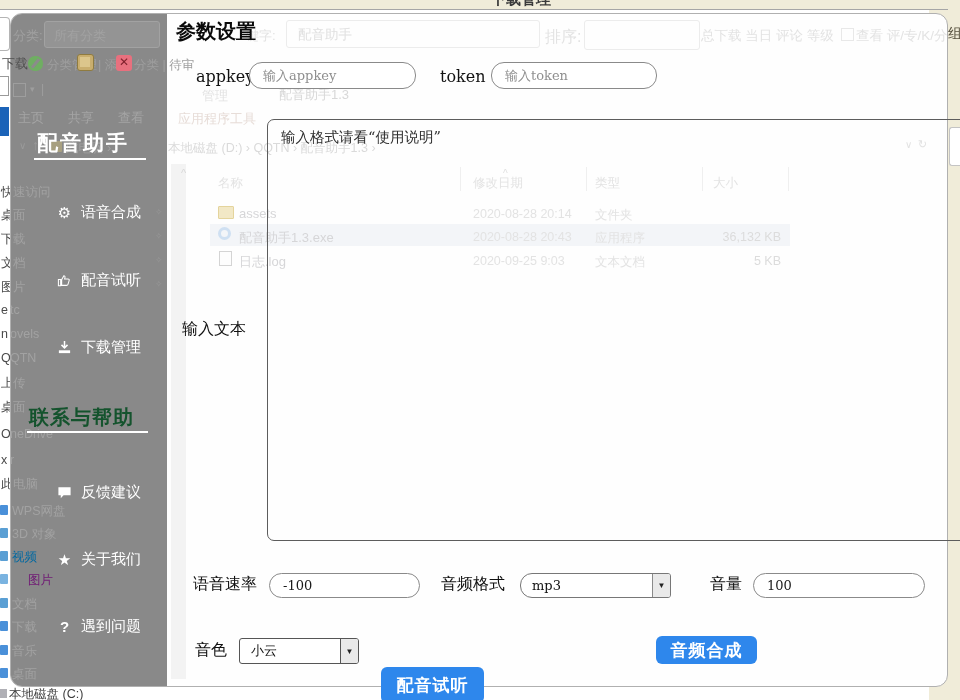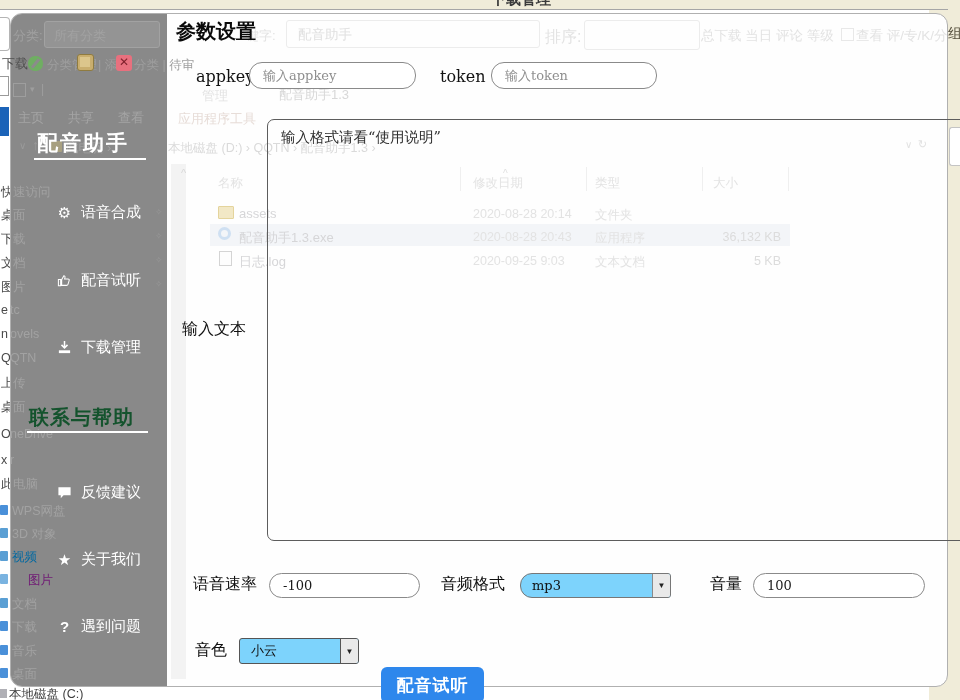--- a/index.html
+++ b/index.html
@@ -17,21 +17,21 @@
   .app-window{left:10px;top:13px;width:938px;height:674px;border:1px solid #b0b0b0;
               border-radius:12px;background:#fefefe;box-sizing:border-box;overflow:hidden;}
   .app-sidebar{position:absolute;left:0;top:0;width:156px;height:100%;background:#898989;}
   
   .ft{font-size:12.5px;white-space:nowrap;}
   .gz{color:#a0a0a0;}   
   .wz{color:#e3e3e3;}   
   .pill{border:1px solid #8a8a8a;border-radius:13px;background:#fff;box-sizing:border-box;}
   .pill .ph{color:#8f8f8f;font-size:13px;line-height:25px;padding-left:13px;display:block;white-space:nowrap;}
   .pill .val{color:#1a1a1a;font-size:13px;line-height:24px;padding-left:13px;display:block;}
-  .combo{border:1px solid #777;background:#7dd3fc;box-sizing:border-box;display:flex;overflow:hidden;}
+  .combo{border:1px solid #777;background:#ffffff;box-sizing:border-box;display:flex;overflow:hidden;}
   .combo .cval{flex:1;font-size:13px;line-height:24px;padding-left:11px;color:#111;}
   .combo .carrow{width:17px;background:#e9e9e9;border-left:1px solid #8a8a8a;display:flex;
                  align-items:center;justify-content:center;font-size:8px;color:#222;}
   .btn{background:#2e87ec;border-radius:6px;color:#fff;font-weight:bold;font-size:17px;
        display:flex;align-items:center;justify-content:center;cursor:pointer;letter-spacing:1px;}
   .side-item{position:absolute;display:flex;align-items:center;gap:8px;color:#fff;font-size:15px;cursor:pointer;white-space:nowrap;}
   .side-item .ic{width:17px;height:17px;display:flex;align-items:center;justify-content:center;font-size:15px;}
   .uline{background:#fff;height:2px;}
   .lbl{font-size:16px;color:#111;white-space:nowrap;}
 </style>
@@ -282,13 +282,14 @@
     <span class="val serif">100</span>
   </div>
 
   <span class="abs lbl serif" style="left:195px;top:640px;">音色</span>
   <div class="abs combo" style="left:239px;top:638px;width:120px;height:26px;border-radius:3px;border-color:#555;">
     <span class="cval serif">小云</span>
     <span class="carrow" style="border-left-color:#555;">▼</span>
   </div>
 
   <div class="abs btn" style="left:381px;top:667px;width:103px;height:36px;">配音试听</div>
+  <div class="abs btn" style="left:656px;top:636px;width:101px;height:28px;">音频合成</div>
 </div>
 
 </body></html>

